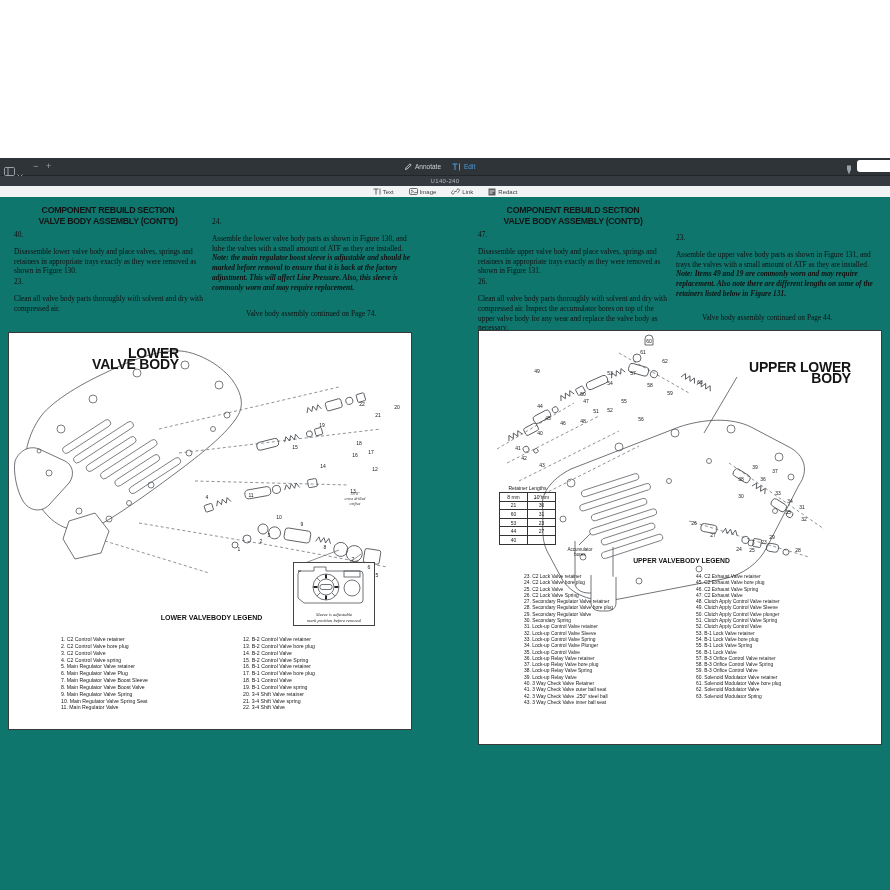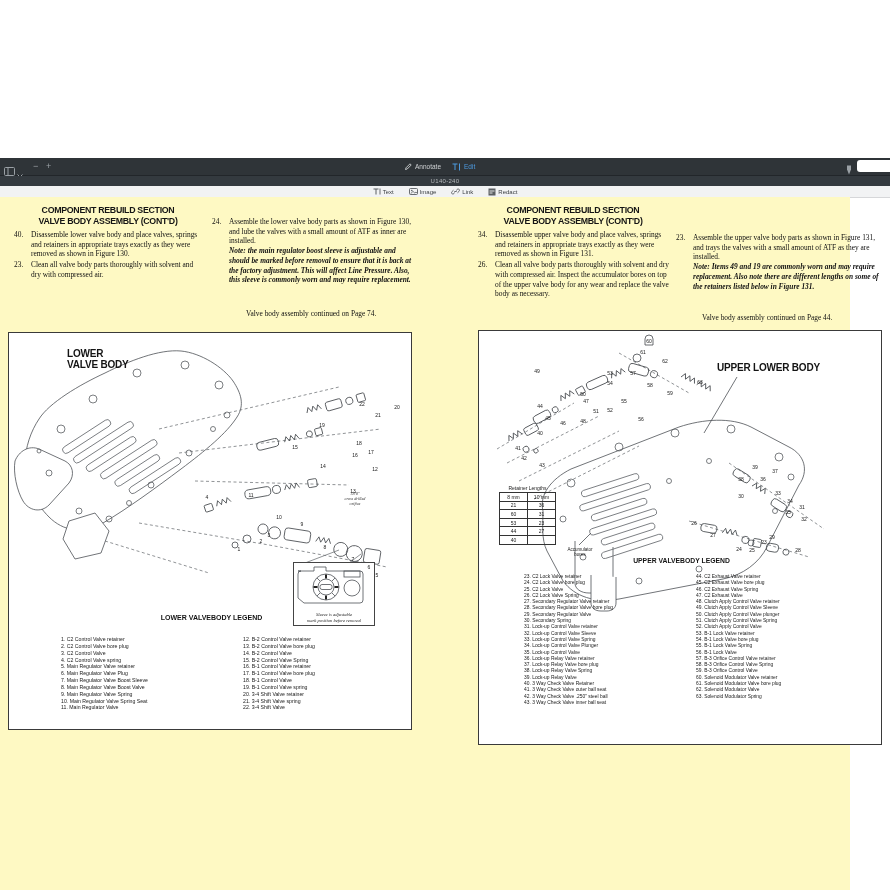--- a/index.html
+++ b/index.html
@@ -16,31 +16,31 @@
             border-bottom:1px solid #d6d7d9;display:flex;justify-content:center;align-items:center;gap:15px;}
   .tb-ico{display:inline-block;vertical-align:middle;}
   .tbi{color:#9aa0a5;font-size:9px;line-height:17px;}
   .tool-btn{display:flex;align-items:center;gap:2px;font-size:6px;color:#3e4246;cursor:default;}
   .mid-btn{position:absolute;top:0;height:17px;display:flex;align-items:center;gap:3px;font-size:6.5px;color:#cfd2d4;}
   .mid-btn.blue{color:#4d9be0;}
   .search-box{position:absolute;left:857px;top:2px;width:36px;height:12px;background:#fff;border:none;
               border-radius:3px;outline:none;font-size:7px;padding:0 3px;box-sizing:border-box;}
 
   
-  .content{position:absolute;left:0;top:197px;width:850px;height:693px;background:#fef9c3;color:#111;}
+  .content{position:absolute;left:0;top:197px;width:850px;height:693px;background:#0f766e;color:#111;padding-left:40px;}
   .hdr{font-family:"Liberation Sans",sans-serif;font-weight:bold;font-size:8.8px;line-height:10.5px;
        text-align:center;letter-spacing:-.3px;color:#141414;}
   .ins{font-family:"Liberation Serif",serif;font-size:7.4px;line-height:9.7px;color:#101010;}
-  .ins-item{display:flex;margin-bottom:1px;}
+  .ins-item{display:flex;margin-bottom:1px;flex-direction:column;}
   .ins-num{width:17px;flex:0 0 17px;}
   .ins-note{font-style:italic;font-weight:bold;}
   .cont-line{font-family:"Liberation Serif",serif;font-size:7.4px;color:#101010;}
 
   .figure-box{position:absolute;border:1px solid #3a3a3a;background:#fff;}
-  .fig-label{position:absolute;font-weight:bold;font-size:10px;line-height:11px;text-align:left;
+  .fig-label{position:absolute;font-weight:bold;font-size:14px;line-height:11px;text-align:right;
              letter-spacing:-.2px;color:#141414;}
   .legend-title{position:absolute;font-weight:bold;text-align:center;color:#141414;}
   .legend{position:absolute;color:#202020;}
   .legend div{white-space:nowrap;}
   .lg-left{font-size:5.2px;line-height:6.85px;}
   .lg-right{font-size:4.9px;line-height:6.3px;}
   .callout{position:absolute;transform:translate(-50%,-50%);font-size:5px;color:#1a1a1a;}
   .orifice{position:absolute;font-family:"Liberation Serif",serif;font-style:italic;font-size:4.2px;
            line-height:5px;text-align:center;color:#2a2a2a;}
   .inset{position:absolute;border:1px solid #444;background:#fff;}
@@ -144,21 +144,21 @@
       </div>
       <div class="ins-item">
         <span class="ins-num">23.</span>
         <span>Clean all valve body parts thoroughly with solvent and dry with compressed air.</span>
       </div>
     </div>
 
     <div class="abs ins" style="left:212px;top:20px;width:206px;">
       <div class="ins-item">
         <span class="ins-num">24.</span>
-        <span><span>Assemble the lower valve body parts as shown in Figure 130, and lube the valves with a small amount of ATF as inner are installed.</span><br>
+        <span><span>Assemble the lower valve body parts as shown in Figure 130, and lube the valves with a small amount of ATF as they are installed.</span><br>
         <span class="ins-note">Note: the main regulator boost sleeve is adjustable and should be marked before removal to ensure that it is back at the factory adjustment. This will affect Line Pressure. Also, this sleeve is commonly worn and may require replacement.</span></span>
       </div>
     </div>
     <div class="abs cont-line" style="left:246px;top:112px;">Valve body assembly continued on Page 74.</div>
 
     <div class="figure-box" style="left:8px;top:135px;width:402px;height:396px;">
       <svg class="fig-svg" width="402" height="396" viewBox="0 0 402 396">
         <defs>
           <path id="sprL" d="M0,0 l2.5,-5 l2.5,5 l2.5,-5 l2.5,5 l2.5,-5 l2.5,5" fill="none"></path>
         </defs>
@@ -328,21 +328,21 @@
         <span class="callout" style="left: 230px; top: 216px;">1</span>
       </div>
 
     <div class="abs hdr" style="left:478px;top:8px;width:190px;">
       <div>COMPONENT REBUILD SECTION</div>
       <div>VALVE BODY ASSEMBLY (CONT'D)</div>
     </div>
 
     <div class="abs ins" style="left:478px;top:33px;width:192px;">
       <div class="ins-item">
-        <span class="ins-num">34.</span>
+        <span class="ins-num">47.</span>
         <span>Disassemble upper valve body and place valves, springs and retainers in appropriate trays exactly as they were removed as shown in Figure 131.</span>
       </div>
       <div class="ins-item">
         <span class="ins-num">26.</span>
         <span>Clean all valve body parts thoroughly with solvent and dry with compressed air. Inspect the accumulator bores on top of the upper valve body for any wear and replace the valve body as necessary.</span>
       </div>
     </div>
 
     <div class="abs ins" style="left:676px;top:36px;width:206px;">
       <div class="ins-item">

